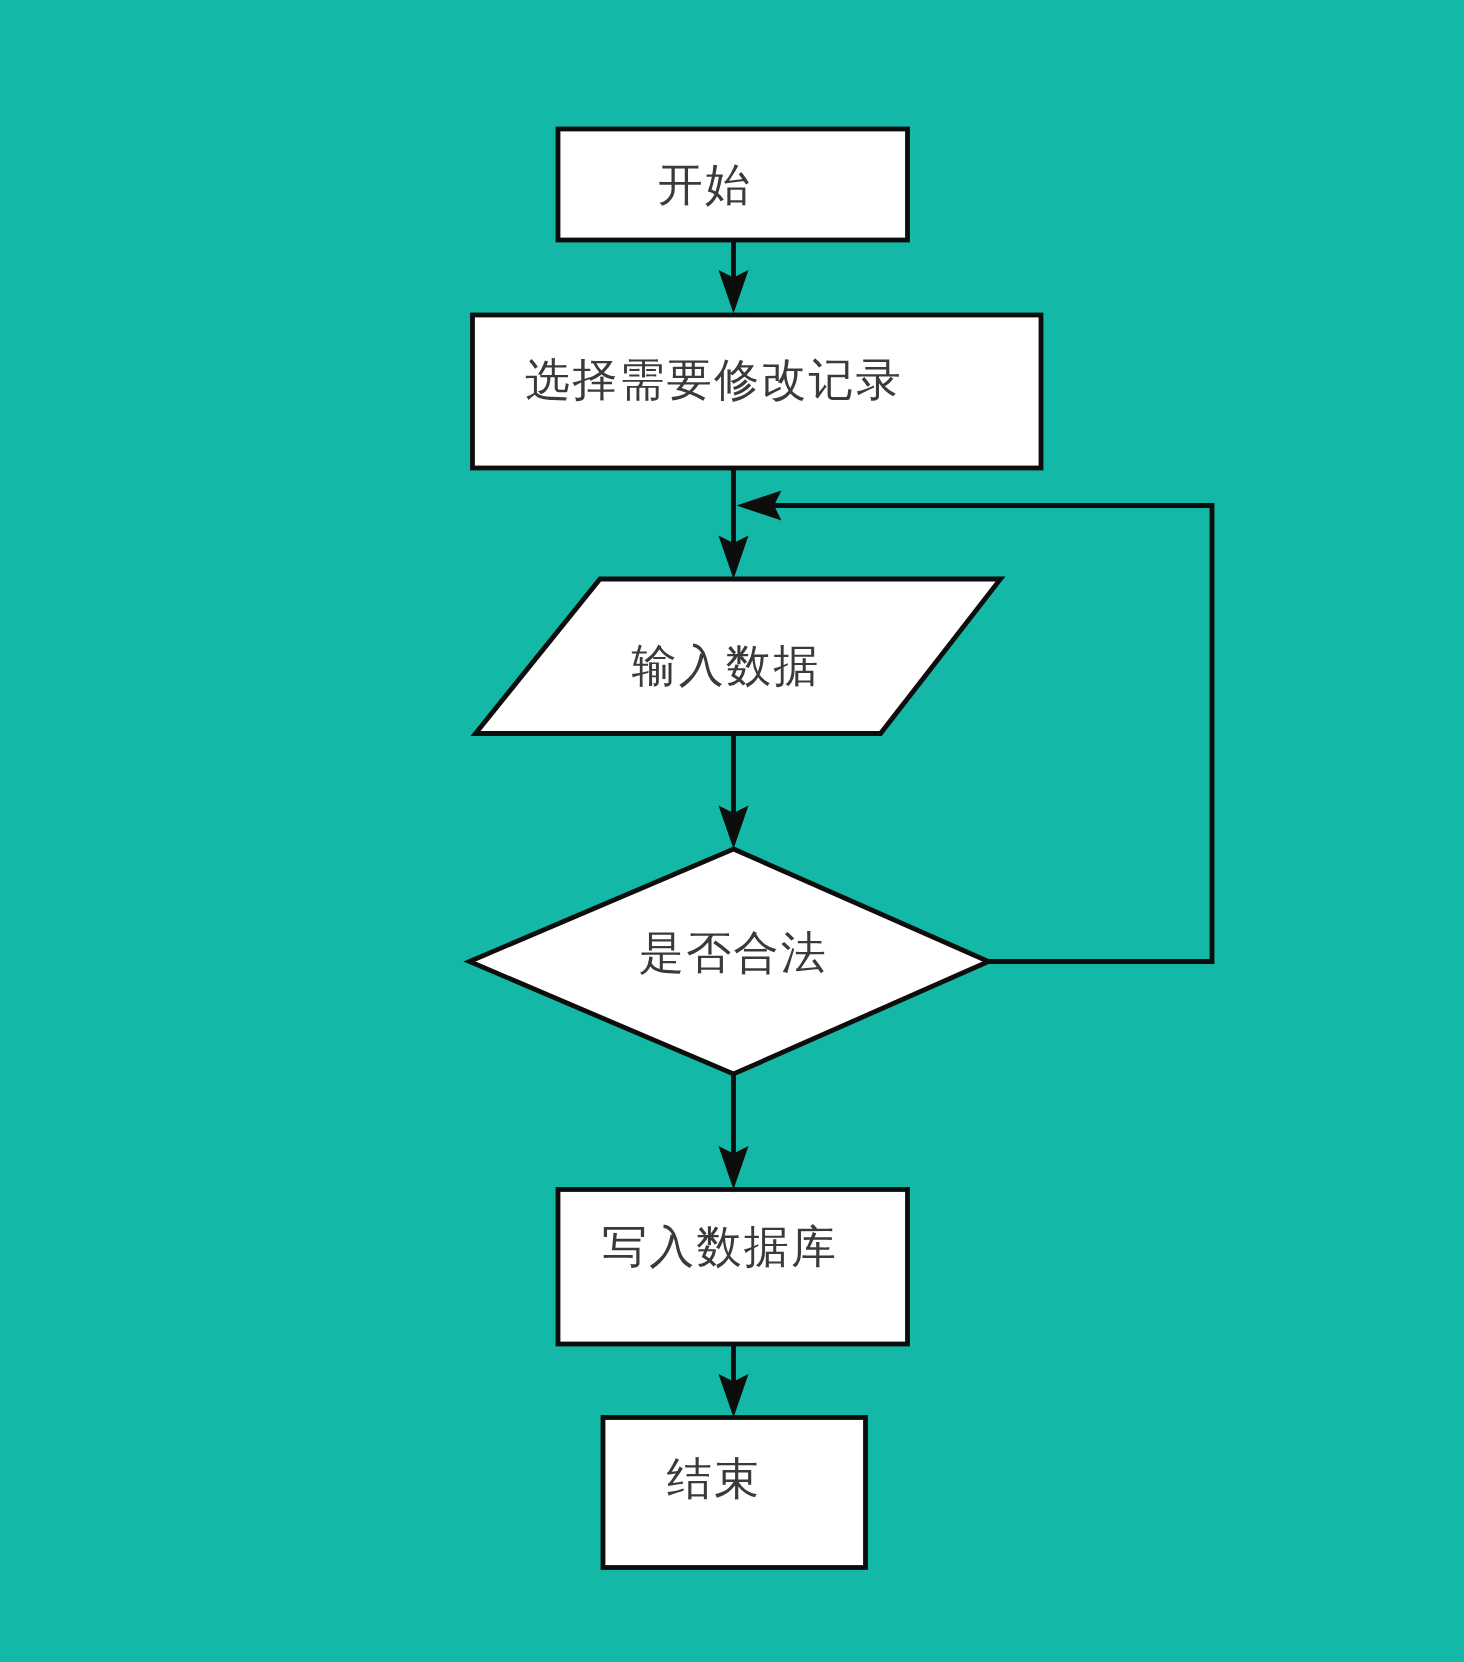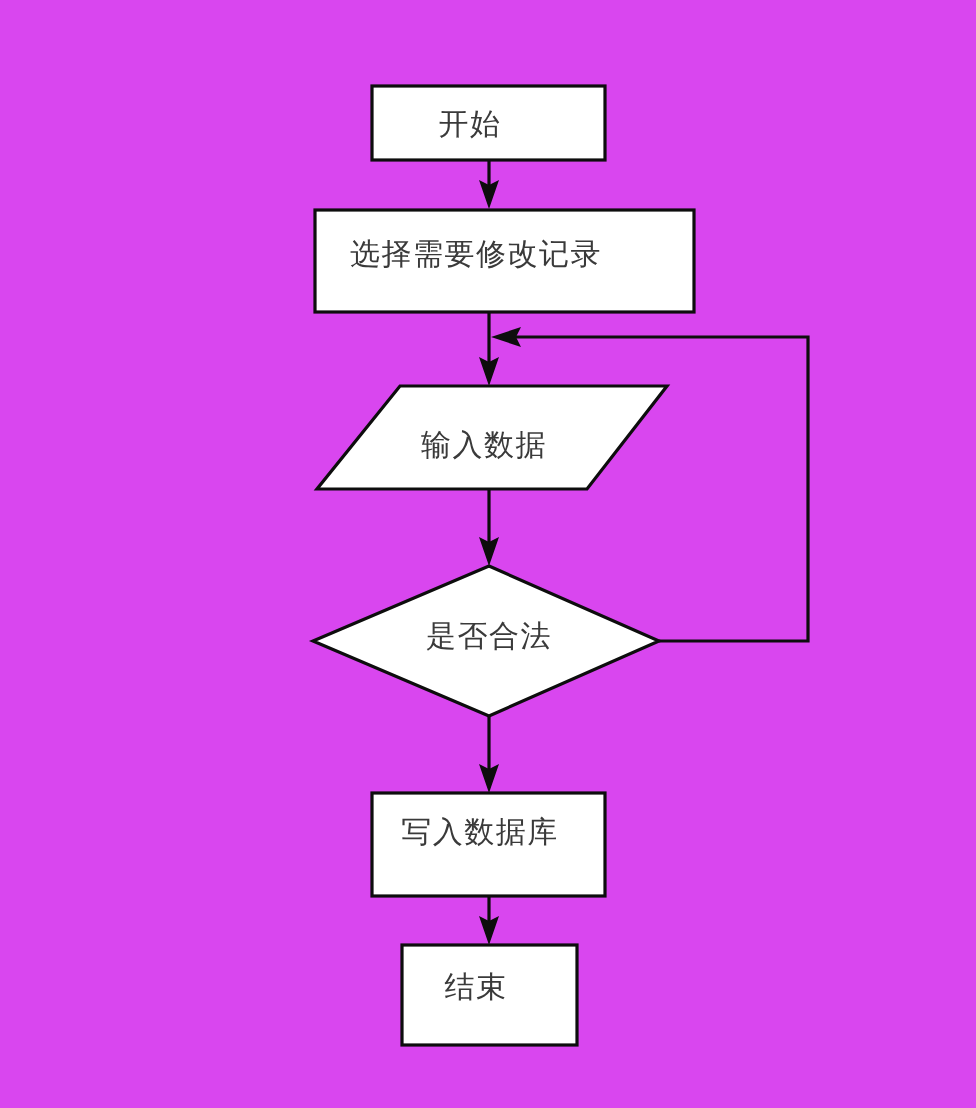--- a/index.html
+++ b/index.html
@@ -11,21 +11,21 @@
   body {
     width: 976px;
     height: 1108px;
     font-family: "DejaVu Sans", "Liberation Sans", sans-serif;
     overflow: hidden;
   }
   #flow-root {
     position: relative;
     width: 976px;
     height: 1108px;
-    background: #d946ef;
+    background: #14b8a6;
   }
   svg#flowchart-svg {
     display: block;
     width: 976px;
     height: 1108px;
   }
   .node-shape {
     fill: #ffffff;
     stroke: #0d0d0d;
     stroke-width: 3.2;

